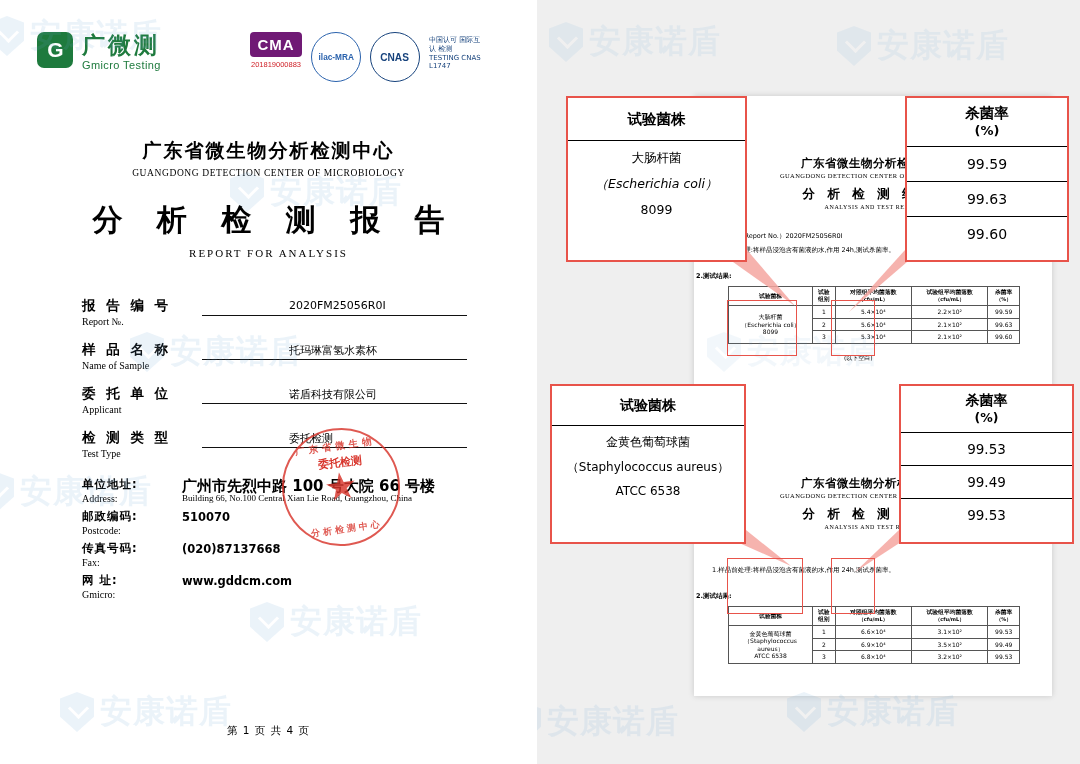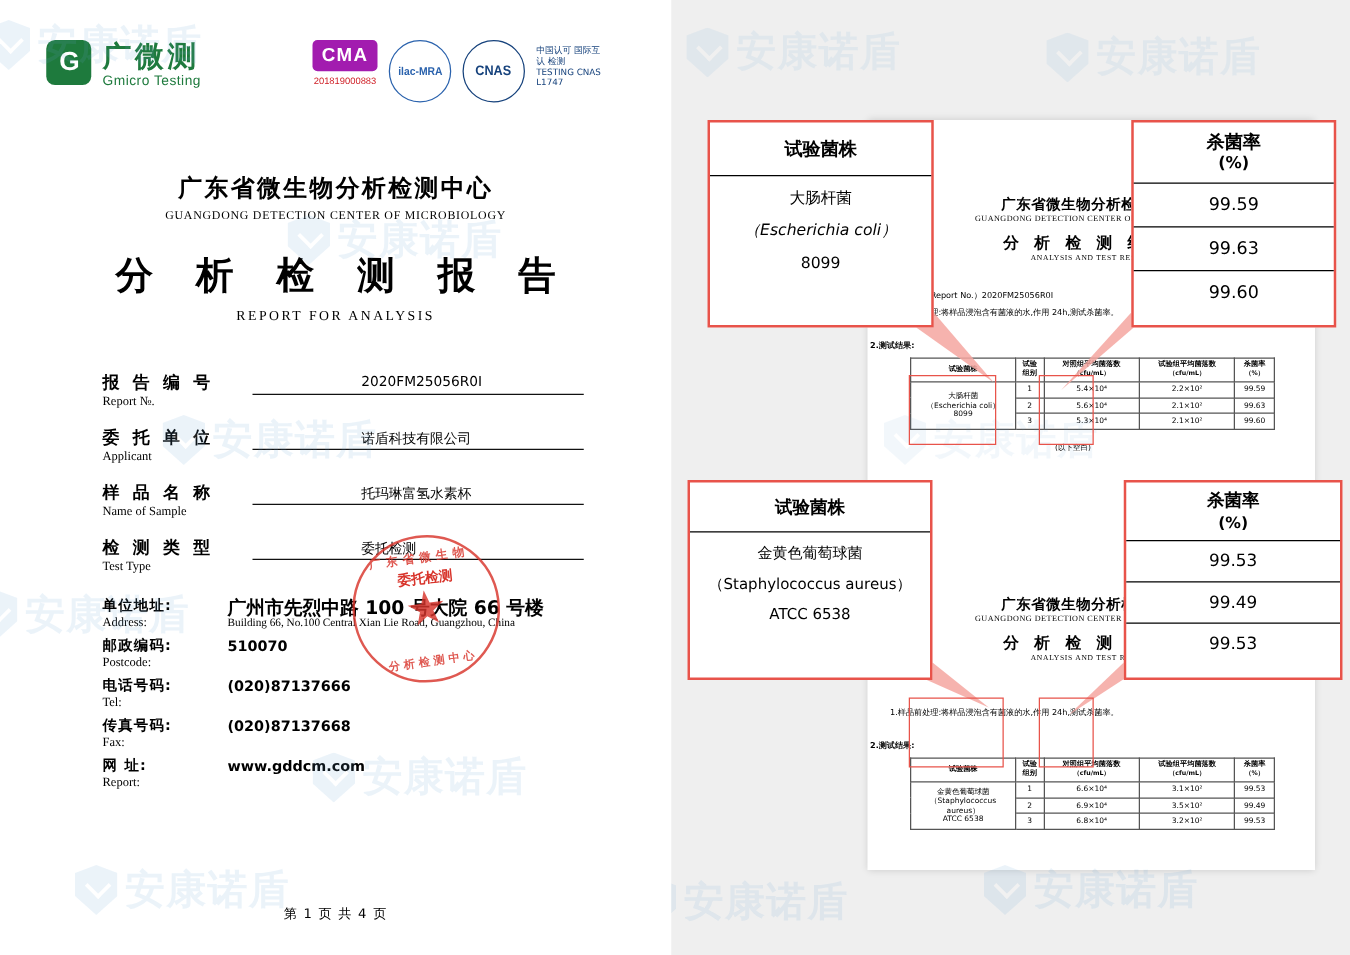--- a/index.html
+++ b/index.html
@@ -74,21 +74,21 @@
   .logo-en {
     position:absolute; left:48px; top:41px;
     font-family:"Liberation Sans", sans-serif;
     font-size:11px; color:#1e7a3d; letter-spacing:.4px;
   }
 
   .marks { position:absolute; right:22px; top:14px; display:flex; align-items:flex-start; gap:9px; }
   .mark-cma { text-align:center; }
   .cma-badge {
     width:52px;height:25px;border-radius:4px;
-    background:#a21caf;color:#fff;
+    background:#701a75;color:#fff;
     font-family:"Liberation Sans", sans-serif;
     font-weight:bold;font-size:15px;line-height:25px;letter-spacing:1px;
   }
   .cma-num { font-family:"Liberation Sans", sans-serif; font-size:7.5px; color:#cf2027; margin-top:3px; }
   .mark-ilac { text-align:center; }
   .ilac-circle {
     width:50px;height:50px;border-radius:50%;
     border:1.4px solid #2a62ad;
     display:flex;align-items:center;justify-content:center;
     background:#fff;
@@ -397,29 +397,29 @@
       <div class="title-en">REPORT   FOR   ANALYSIS</div>
 
       <div class="fields">
         <div class="field">
           <div class="f-cn">报 告 编 号</div>
           <div class="f-en">Report №.</div>
           <div class="f-val">2020FM25056R0I</div>
           <div class="f-line"></div>
         </div>
         <div class="field">
+          <div class="f-cn">样 品 名 称</div>
+          <div class="f-en">Name of Sample</div>
+          <div class="f-val">托玛琳富氢水素杯</div>
+          <div class="f-line"></div>
+        </div>
+        <div class="field">
           <div class="f-cn">委 托 单 位</div>
           <div class="f-en">Applicant</div>
           <div class="f-val">诺盾科技有限公司</div>
-          <div class="f-line"></div>
-        </div>
-        <div class="field">
-          <div class="f-cn">样 品 名 称</div>
-          <div class="f-en">Name of Sample</div>
-          <div class="f-val">托玛琳富氢水素杯</div>
           <div class="f-line"></div>
         </div>
         <div class="field">
           <div class="f-cn">检 测 类 型</div>
           <div class="f-en">Test Type</div>
           <div class="f-val">委托检测</div>
           <div class="f-line"></div>
         </div>
       </div>
 
@@ -429,32 +429,27 @@
           <div class="i-en">Address:</div>
           <div class="i-v1">广州市先烈中路 100 号大院 66 号楼</div>
           <div class="i-v2">Building 66, No.100 Central Xian Lie Road, Guangzhou, China</div>
         </div>
         <div class="irow">
           <div class="i-cn">邮政编码:</div>
           <div class="i-en">Postcode:</div>
           <div class="i-single">510070</div>
         </div>
         <div class="irow">
-          <div class="i-cn">电话号码:</div>
-          <div class="i-en">Tel:</div>
-          <div class="i-single">(020)87137666</div>
-        </div>
-        <div class="irow">
           <div class="i-cn">传真号码:</div>
           <div class="i-en">Fax:</div>
           <div class="i-single">(020)87137668</div>
         </div>
         <div class="irow">
           <div class="i-cn">网    址:</div>
-          <div class="i-en">Report:</div>
+          <div class="i-en">Gmicro:</div>
           <div class="i-single">www.gddcm.com</div>
         </div>
       </div>
 
       <div class="seal">
         <div class="star"></div>
         <div class="arc">
           <div class="arc-top">广东省微生物</div>
           <div class="arc-bot">分析检测中心</div>
         </div>

